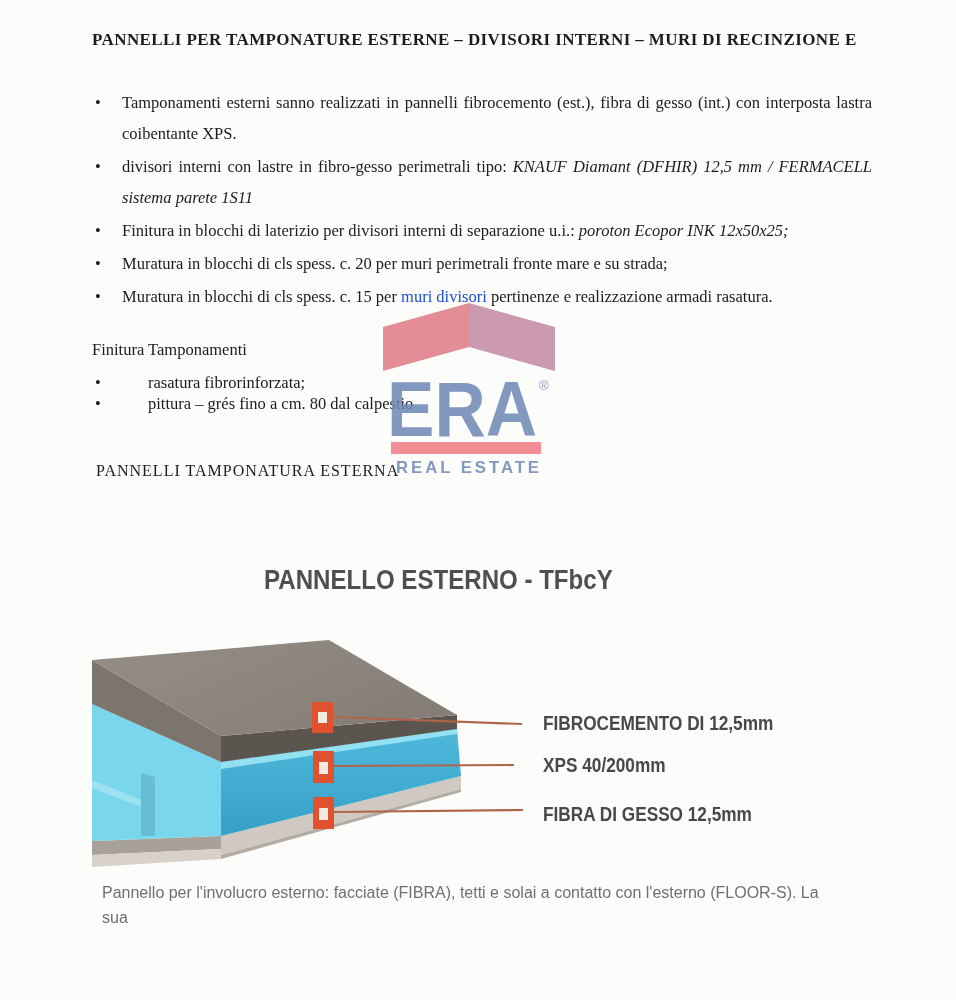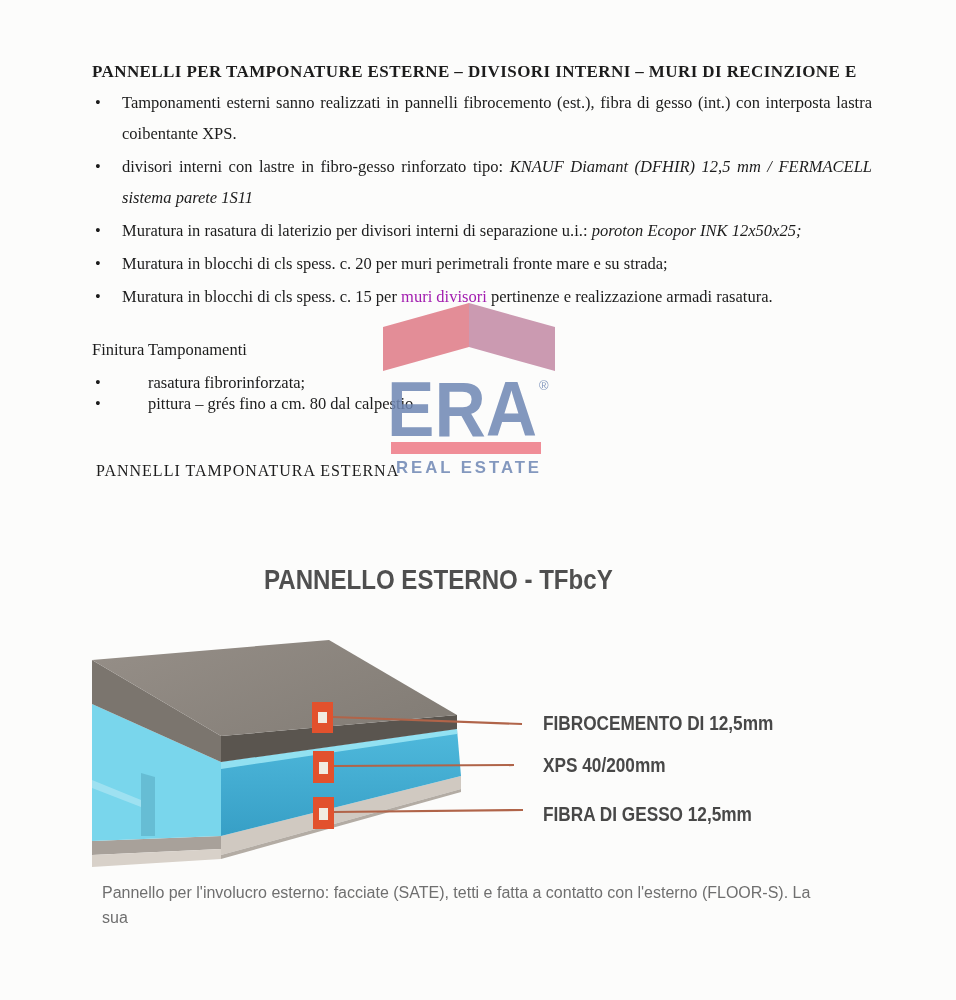--- a/index.html
+++ b/index.html
@@ -6,30 +6,30 @@
   body{
     width:956px;height:1000px;position:relative;overflow:hidden;
     background:#fcfcfb;
     font-family:"Liberation Serif", serif;
     color:#1c1c1c;
   }
   .abs{position:absolute;}
   
   .doc-title{
     left:92px;top:30px;width:800px;
-    font-size:17px;font-weight:bold;line-height:20px;letter-spacing:.4px;margin-top:32px;
+    font-size:17px;font-weight:bold;line-height:20px;letter-spacing:.4px;
   }
   .bullets{left:92px;top:87px;width:780px;}
   .bullet{
     position:relative;padding-left:30px;margin-bottom:2px;
     font-size:16.5px;line-height:31px;text-align:justify;
   }
   .bullet .dot{position:absolute;left:3px;top:0;}
   .italic{font-style:italic;}
-  .red-seg{color:#a21caf;}
+  .red-seg{color:#1d4ed8;}
   .finitura{left:92px;top:340px;font-size:16.5px;font-weight:normal;}
   .sub-bullets{left:92px;top:372px;width:520px;}
   .sub-bullet{position:relative;padding-left:56px;font-size:16.5px;line-height:21px;}
   .sub-bullet .dot{position:absolute;left:3px;top:0;}
   .section-heading{left:96px;top:462px;font-size:16px;letter-spacing:1px;}
   
   .era-logo{left:383px;top:300px;width:172px;height:178px;opacity:.85;text-align:center;}
   
   .diagram-title{
     left:264px;top:564px;
@@ -60,25 +60,25 @@
   <div>PANNELLI PER TAMPONATURE ESTERNE – DIVISORI INTERNI – MURI DI RECINZIONE E</div>
 </div>
 
 <div class="abs bullets">
   <div class="bullet">
     <span class="dot">•</span>
     <span>Tamponamenti  esterni sanno realizzati in pannelli fibrocemento (est.), fibra di gesso (int.) con interposta lastra coibentante XPS.</span>
   </div>
   <div class="bullet">
     <span class="dot">•</span>
-    <span>divisori interni con lastre in fibro-gesso rinforzato tipo:  </span><span class="italic">KNAUF Diamant (DFHIR) 12,5 mm / FERMACELL sistema parete 1S11</span>
+    <span>divisori interni con lastre in fibro-gesso perimetrali tipo:  </span><span class="italic">KNAUF Diamant (DFHIR) 12,5 mm / FERMACELL sistema parete 1S11</span>
   </div>
   <div class="bullet">
     <span class="dot">•</span>
-    <span>Muratura in rasatura di laterizio per divisori interni di separazione u.i.: </span><span class="italic">poroton Ecopor INK 12x50x25;</span>
+    <span>Finitura in blocchi di laterizio per divisori interni di separazione u.i.: </span><span class="italic">poroton Ecopor INK 12x50x25;</span>
   </div>
   <div class="bullet">
     <span class="dot">•</span>
     <span>Muratura in blocchi di cls spess. c. 20 per muri perimetrali fronte mare e su strada;</span>
   </div>
   <div class="bullet">
     <span class="dot">•</span>
     <span>Muratura in blocchi di cls spess. c. 15 per </span><span class="red-seg">muri divisori</span><span> pertinenze e realizzazione armadi rasatura.</span>
   </div>
 </div>
@@ -150,14 +150,14 @@
     <rect x="233" y="167" width="21" height="32" fill="#e2512d"></rect>
     <rect x="239" y="178" width="9" height="12" fill="#f1ebe1"></rect>
   </svg>
 </div>
 
 <div class="abs layer-label label-1">FIBROCEMENTO DI 12,5mm</div>
 <div class="abs layer-label label-2">XPS  40/200mm</div>
 <div class="abs layer-label label-3">FIBRA DI GESSO 12,5mm</div>
 
 <div class="abs caption">
-  <div>Pannello per l'involucro esterno: facciate (SATE), tetti e fatta a contatto con l'esterno (FLOOR-S). La sua</div>
+  <div>Pannello per l'involucro esterno: facciate (FIBRA), tetti e solai a contatto con l'esterno (FLOOR-S). La sua</div>
 </div>
 
 </body></html>

